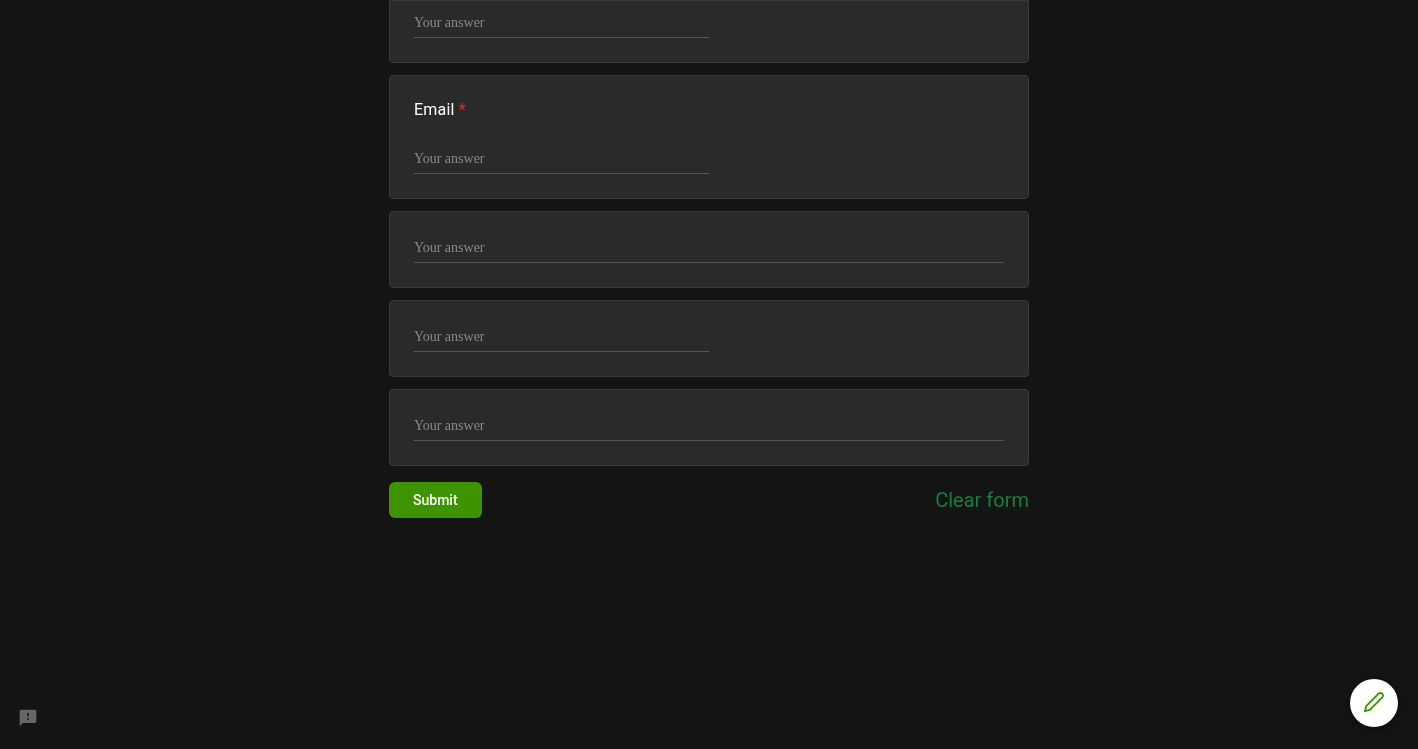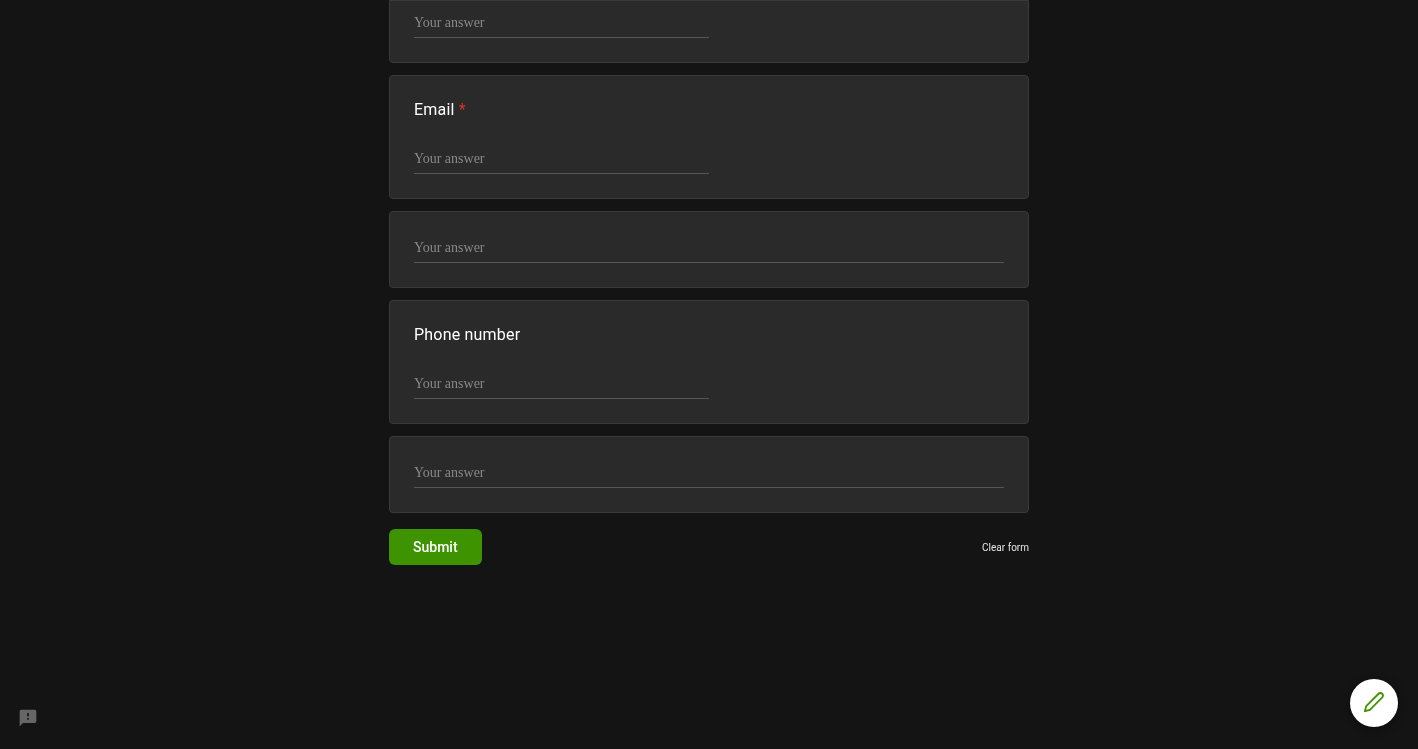--- a/index.html
+++ b/index.html
@@ -78,22 +78,22 @@
       color: #ffffff;
       border: none;
       border-radius: 6px;
       padding: 10px 24px;
       font-size: 14px;
       cursor: pointer;
       font-family: inherit;
       font-weight: 500;
     }
     .clear-form {
-      color: #e5e5e5;
-      font-size: 10px;
+      color: #15803d;
+      font-size: 20px;
       cursor: pointer;
       background: none;
       border: none;
       font-family: inherit;
     }
     .report-btn {
       position: absolute;
       left: 16px;
       bottom: 18px;
       width: 24px;
@@ -148,23 +148,20 @@
     </div>
   </div>
 
   <div class="card">
     <div class="input-wrapper long">
       <input type="text" class="text-input" placeholder="Your answer" style="">
     </div>
   </div>
 
   <div class="card">
-    <div class="question-label">
-      <span>Phone number</span>
-    </div>
     <div class="input-wrapper short">
       <input type="text" class="text-input" placeholder="Your answer" style="">
     </div>
   </div>
 
   <div class="card">
     <div class="input-wrapper long">
       <input type="text" class="text-input" placeholder="Your answer" style="">
     </div>
   </div>

